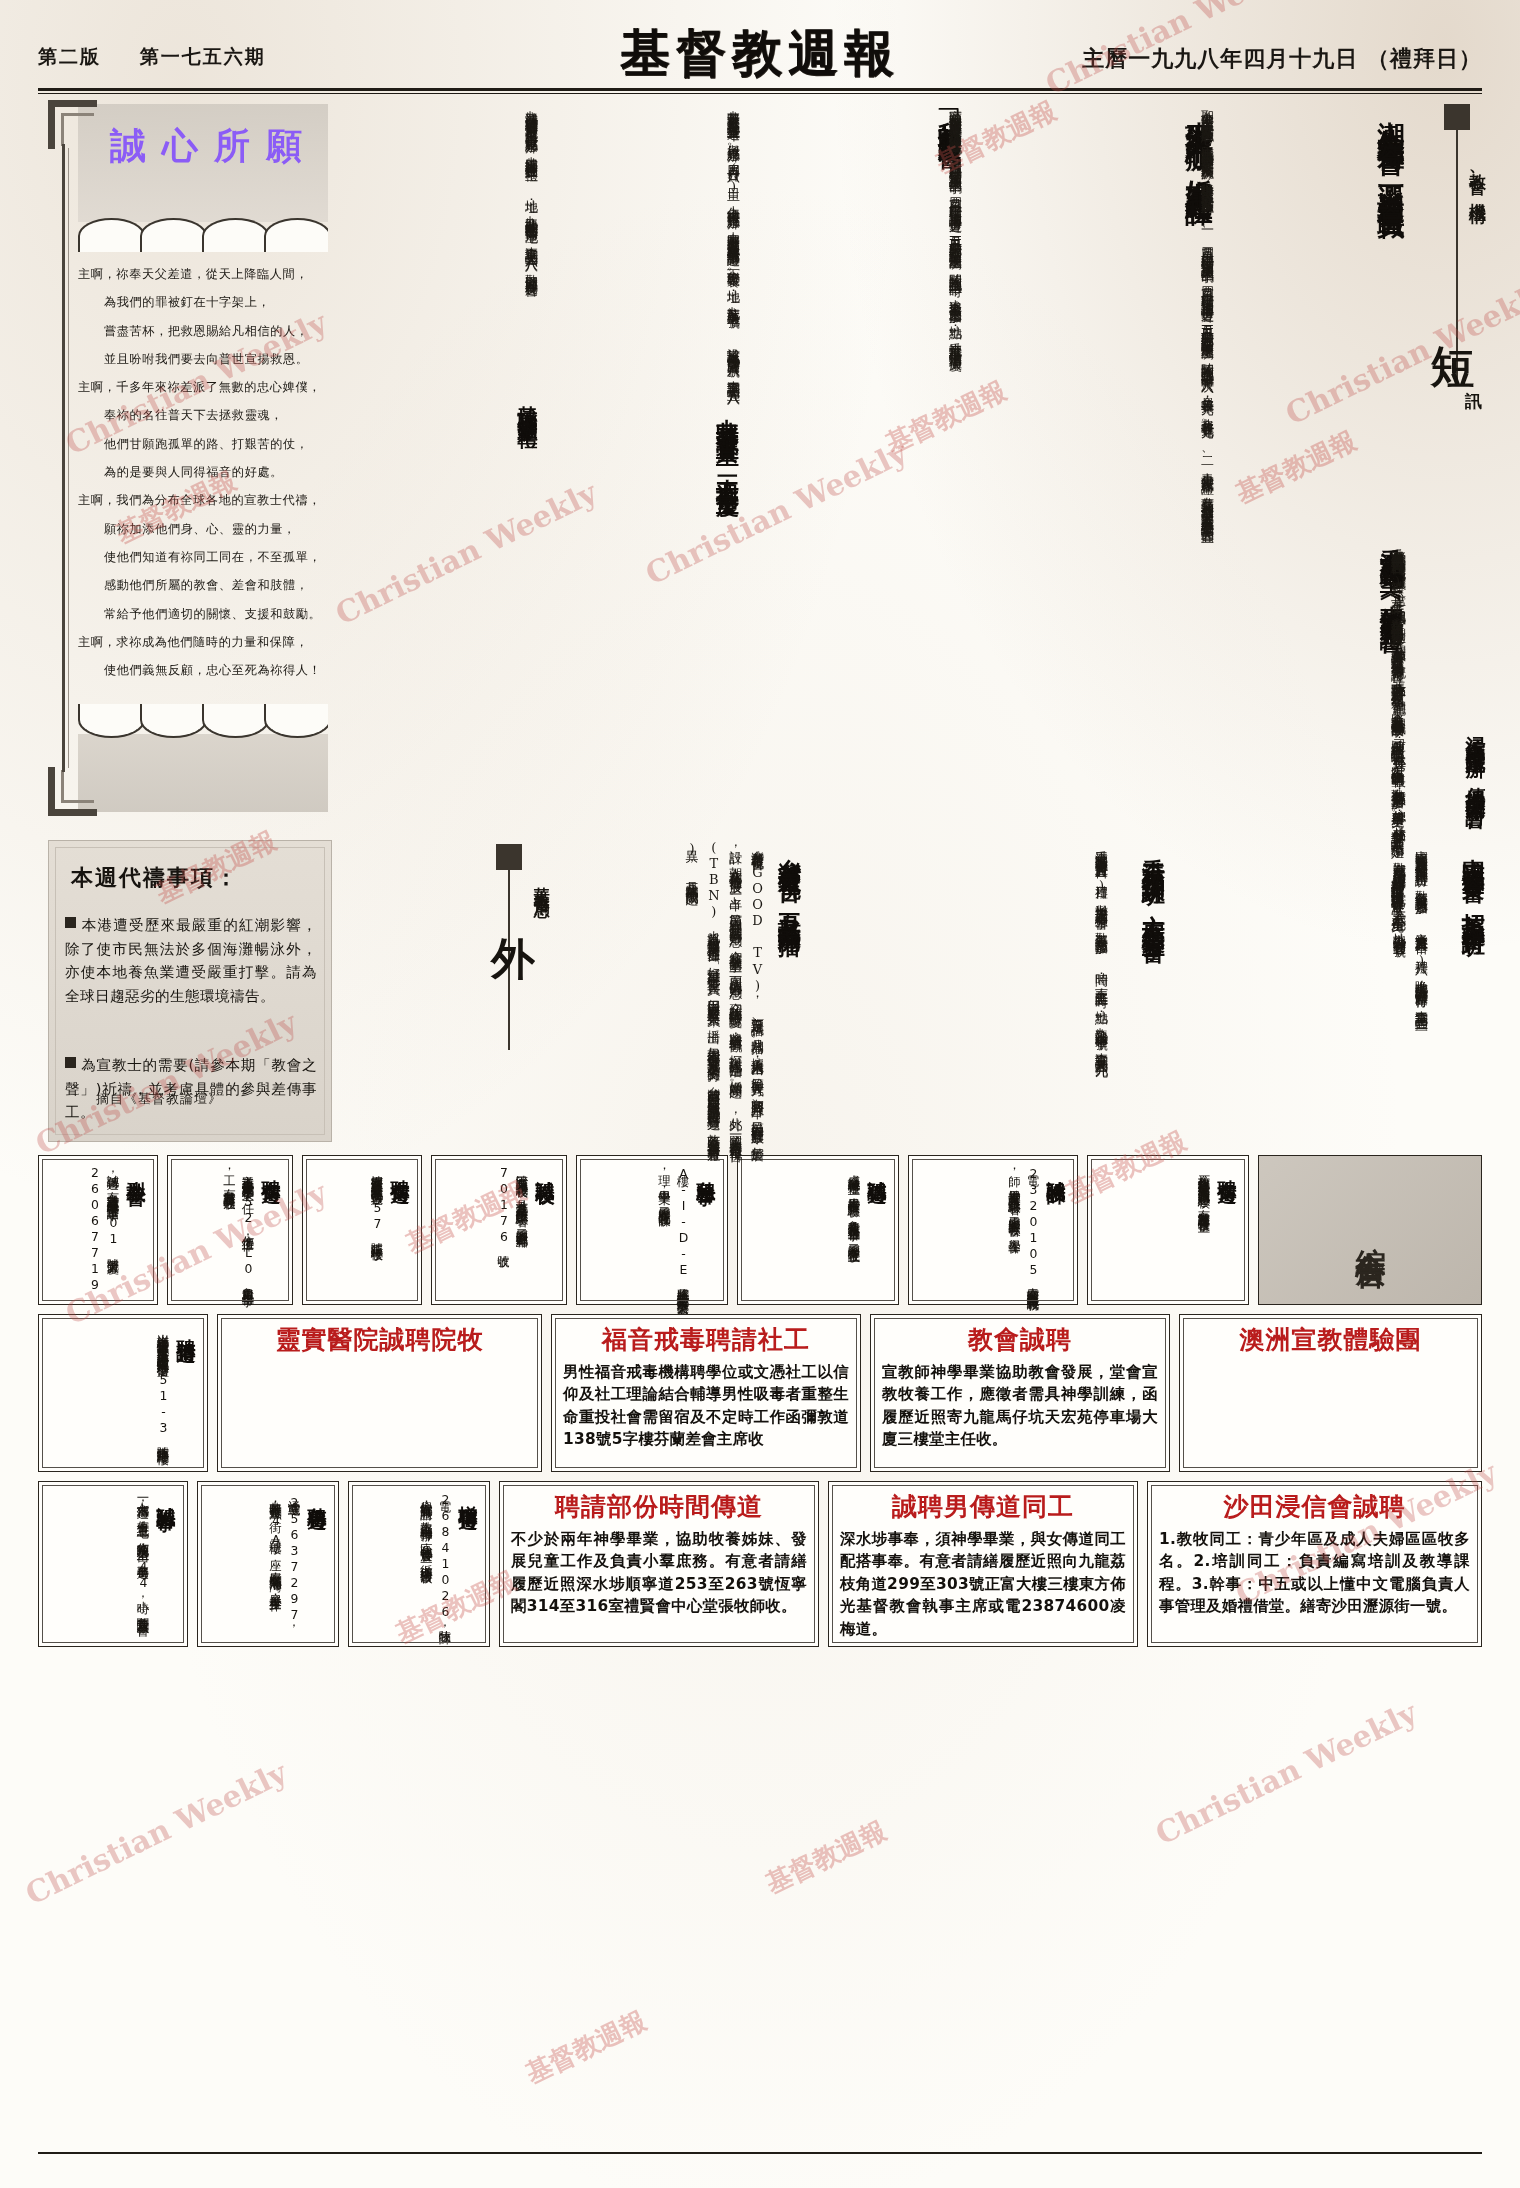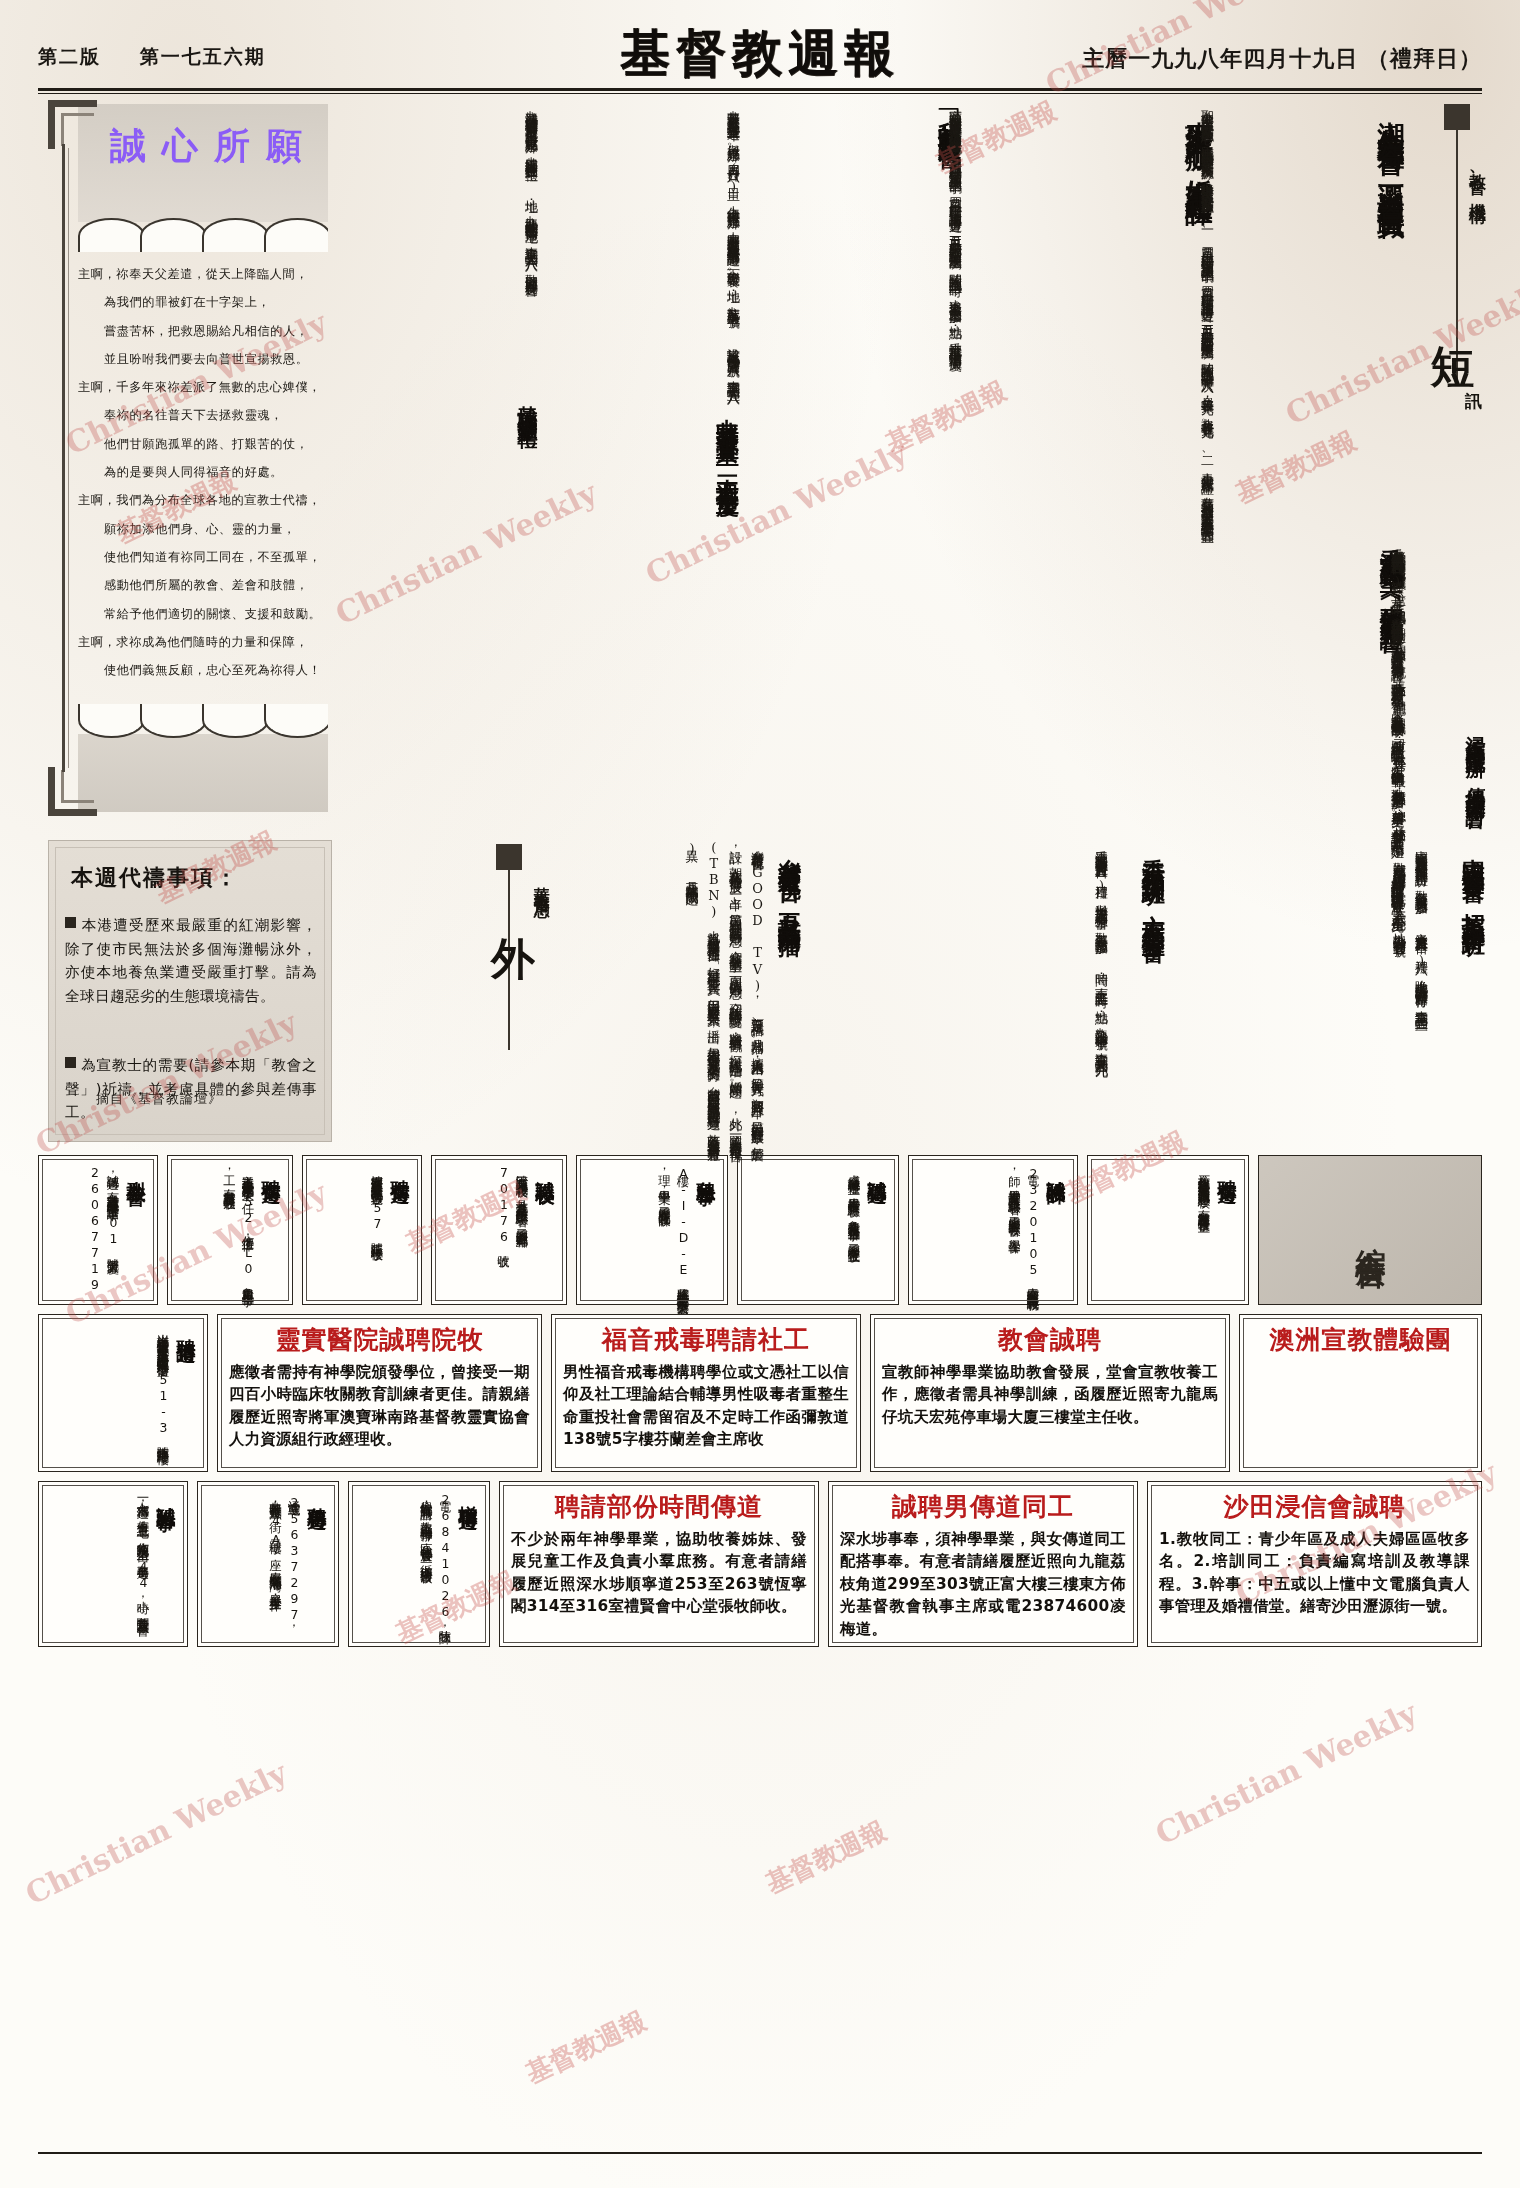--- a/index.html
+++ b/index.html
@@ -317,31 +317,30 @@
         <div class="ad-inner"></div>
         <div class="ad-v">
           <div class="t">聘請傳道</div>
           <div class="b">光坿繕青神學畢業牧養發展青少年以下工作請繕履歷近照寄深水埗營盤街151-3號李牧師華樓三樓</div>
         </div>
       </div>
       <div class="ad" style="width:325px;">
         <div class="ad-inner"></div>
         <div class="ad-h">
           <div class="t">靈實醫院誠聘院牧</div>
-          <div class="b">應徵者需持有神學院頒發學位，曾接受一期四百小時臨床牧關教育訓練者更佳。請親繕履歷近照寄將軍澳寶琳南路基督教靈實協會人力資源組行政經理收。</div>
         </div>
       </div>
       <div class="ad" style="width:310px;">
         <div class="ad-inner"></div>
         <div class="ad-h">
           <div class="t">福音戒毒聘請社工</div>
           <div class="b">男性福音戒毒機構聘學位或文憑社工以信仰及社工理論結合輔導男性吸毒者重整生命重投社會需留宿及不定時工作函彌敦道138號5字樓芬蘭差會主席收</div>
         </div>
       </div>
-      <div class="ad" style="width:360px;">
+      <div class="ad" style="width:300px;">
         <div class="ad-inner"></div>
         <div class="ad-h">
           <div class="t">教會誠聘</div>
           <div class="b">宣教師神學畢業協助教會發展，堂會宣教牧養工作，應徵者需具神學訓練，函履歷近照寄九龍馬仔坑天宏苑停車場大廈三樓堂主任收。</div>
         </div>
       </div>
       <div class="ad" style="flex:1;">
         <div class="ad-inner"></div>
         <div class="ad-h">
           <div class="t">澳洲宣教體驗團</div>

